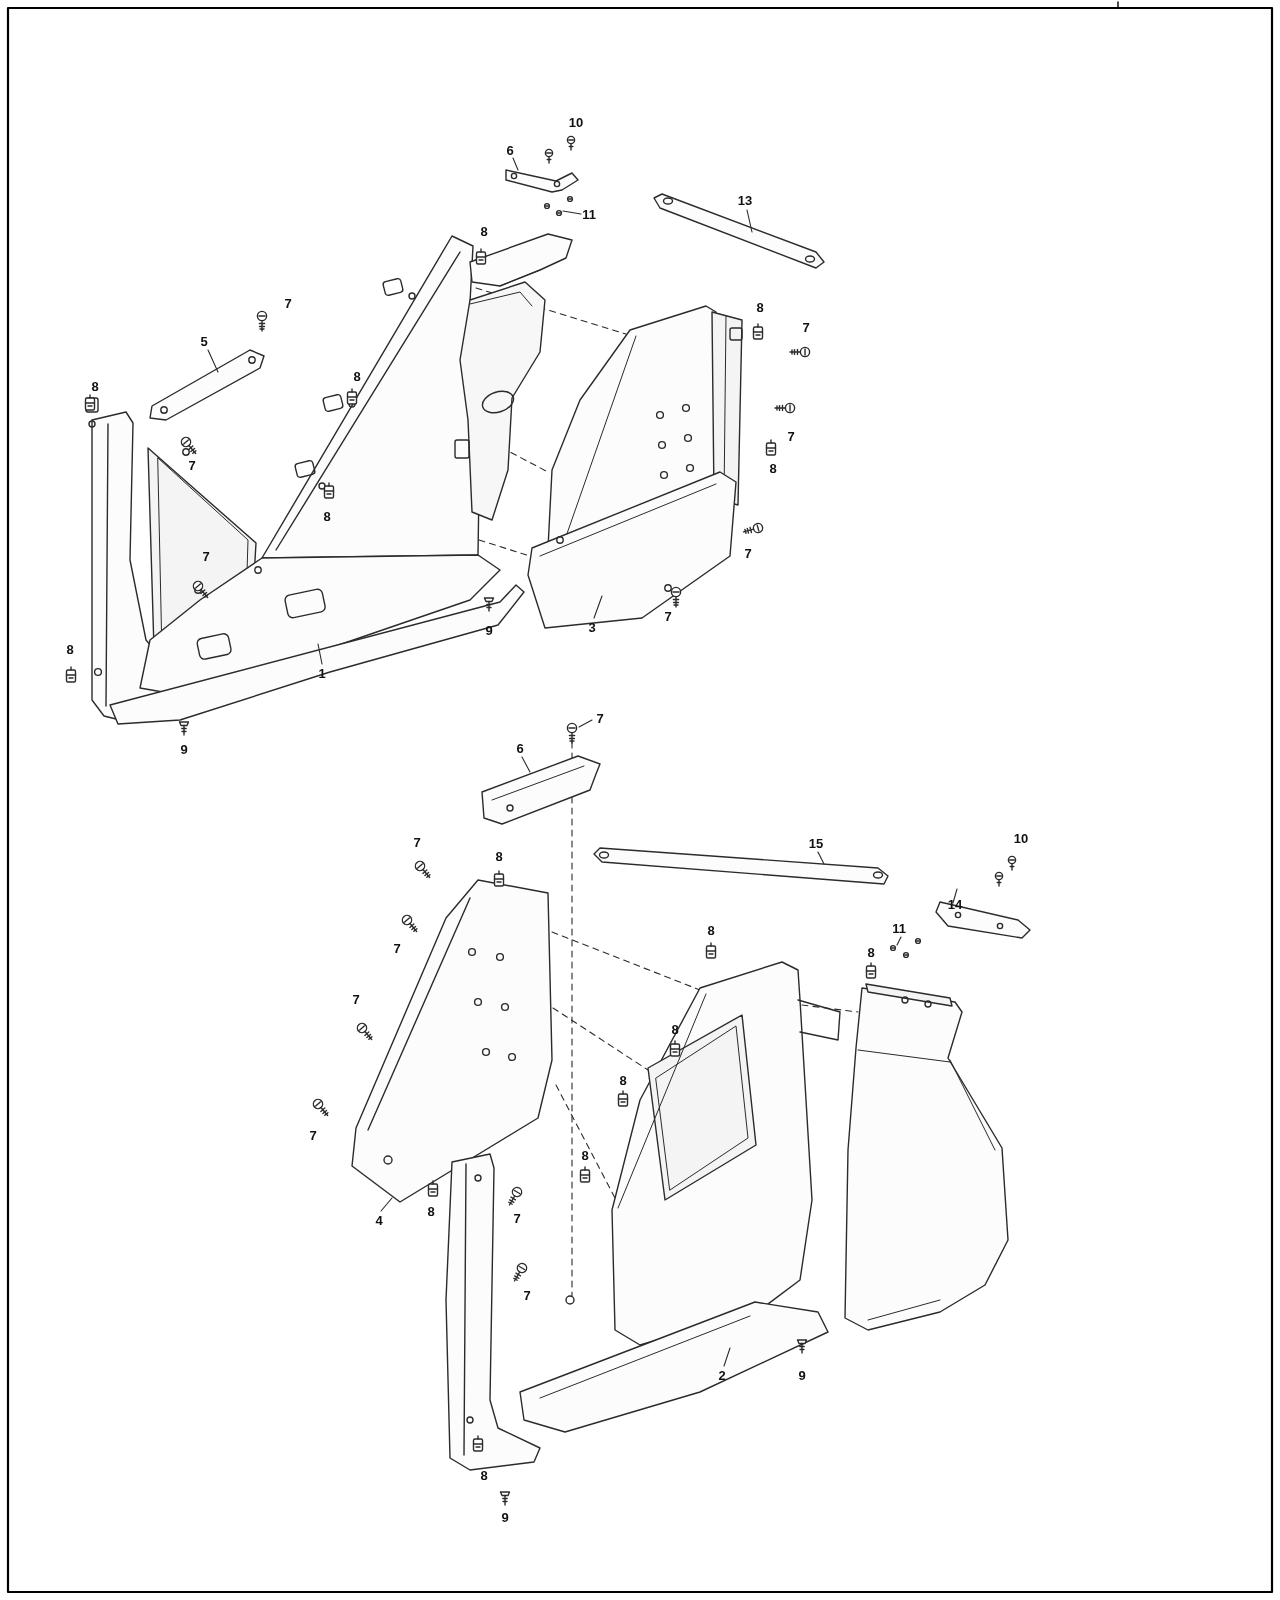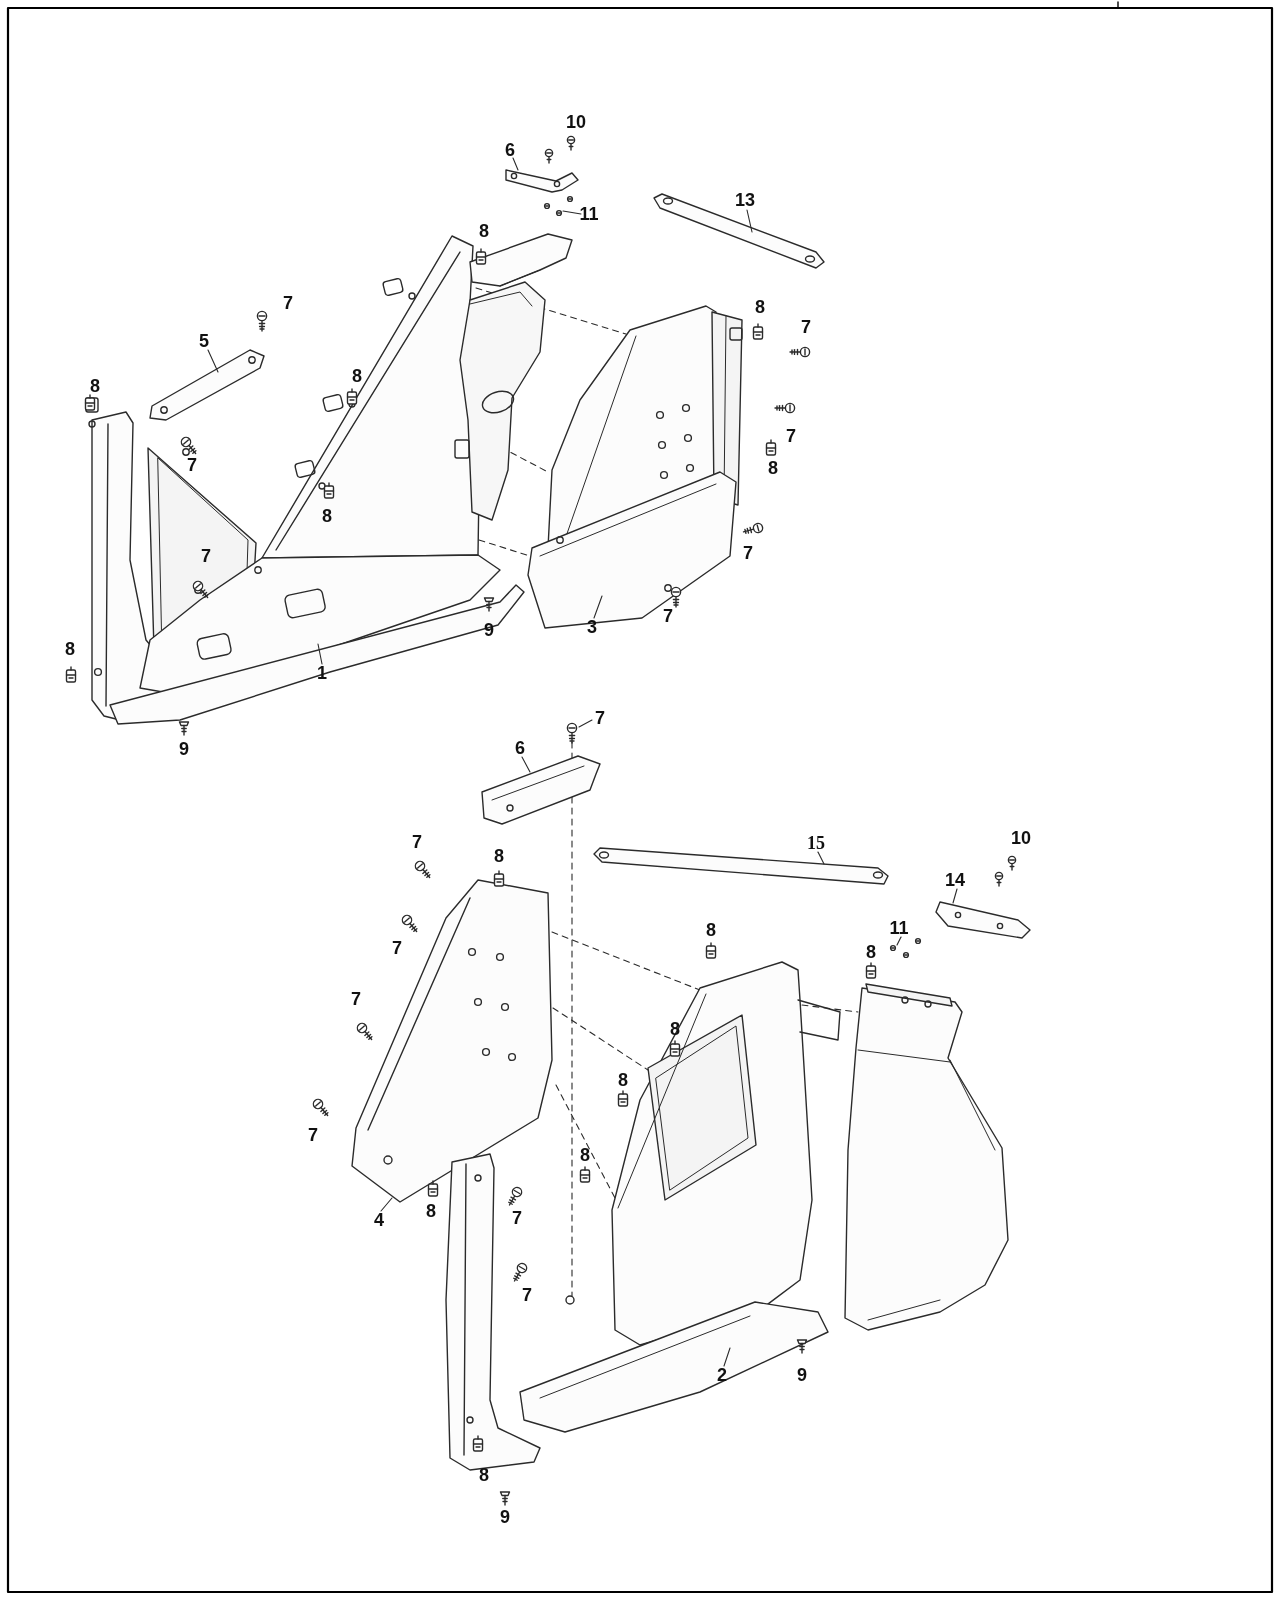--- a/index.html
+++ b/index.html
@@ -10,21 +10,21 @@
     background:#ffffff;
     font-family:"Liberation Sans", sans-serif;
     overflow:hidden;
   }
   .art{position:absolute;left:0;top:0;width:1280px;height:1600px;}
   .callout-layer{position:absolute;left:0;top:0;width:1280px;height:1600px;pointer-events:none;}
   .callout{
     position:absolute;
     transform:translate(-50%,-50%);
     font-weight:bold;
-    font-size:18px;
+    font-size:13px;
     line-height:1;
     color:#111;
     letter-spacing:0px;
     white-space:nowrap;
   }
 </style>
 </head>
 <body>
 
 <div class="page">
@@ -313,25 +313,25 @@
       <span class="callout" style="left: 206px; top: 556px;">7</span>
       <span class="callout" style="left: 748px; top: 553px;">7</span>
       <span class="callout" style="left: 668px; top: 616px;">7</span>
       <span class="callout" style="left: 489px; top: 630px;">9</span>
       <span class="callout" style="left: 592px; top: 627px;">3</span>
       <span class="callout" style="left: 70px; top: 649px;">8</span>
       <span class="callout" style="left: 322px; top: 673px;">1</span>
       <span class="callout" style="left: 184px; top: 749px;">9</span>
       <span class="callout" style="left: 600px; top: 718px;">7</span>
       <span class="callout" style="left: 520px; top: 748px;">6</span>
-      <span class="callout" style="left: 816px; top: 843px; font-family: Liberation Serif, serif;">15</span>
+      <span class="callout" style="left: 816px; top: 843px;">15</span>
       <span class="callout" style="left: 1021px; top: 838px;">10</span>
       <span class="callout" style="left: 417px; top: 842px;">7</span>
       <span class="callout" style="left: 499px; top: 856px;">8</span>
-      <span class="callout" style="left: 955px; top: 880px;">14</span>
+      <span class="callout" style="left: 955px; top: 904px;">14</span>
       <span class="callout" style="left: 899px; top: 928px;">11</span>
       <span class="callout" style="left: 397px; top: 948px;">7</span>
       <span class="callout" style="left: 711px; top: 930px;">8</span>
       <span class="callout" style="left: 871px; top: 952px;">8</span>
       <span class="callout" style="left: 356px; top: 999px;">7</span>
       <span class="callout" style="left: 675px; top: 1029px;">8</span>
       <span class="callout" style="left: 623px; top: 1080px;">8</span>
       <span class="callout" style="left: 313px; top: 1135px;">7</span>
       <span class="callout" style="left: 585px; top: 1155px;">8</span>
       <span class="callout" style="left: 379px; top: 1220px;">4</span>

